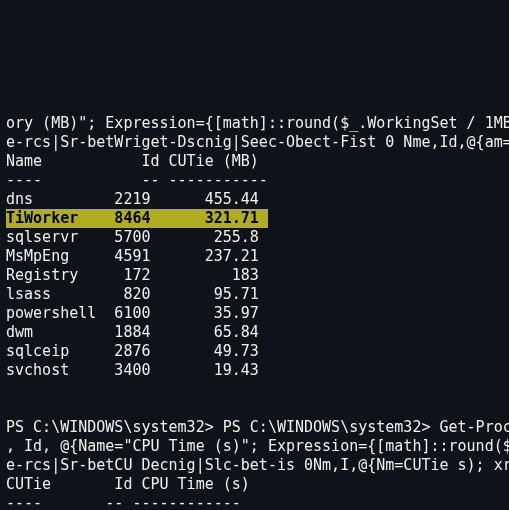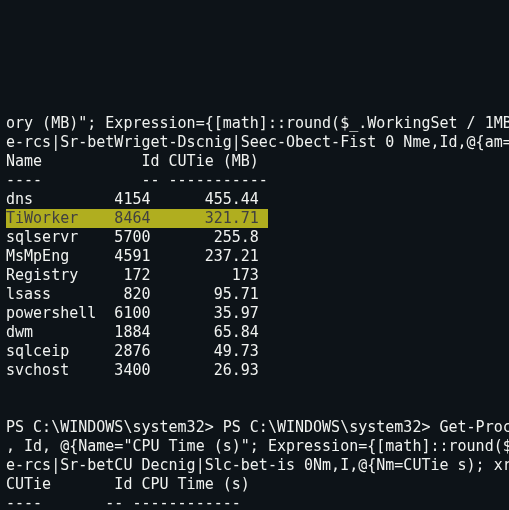--- a/index.html
+++ b/index.html
@@ -14,44 +14,44 @@
     height: 510px;
     overflow: hidden;
     white-space: pre;
   }
   .terminal {
     padding: 0 6px;
   }
   .hl {
     display: inline-block;
     background: #b0ae1f;
-    color: #404040;
-    font-weight: normal;
+    color: #000000;
+    font-weight: bold;
   }
 </style>
 </head>
 <body>
 
 
 
 <div class="terminal">
 <span>ory (MB)"; Expression={[math]::round($_.WorkingSet / 1MB</span>
 <span>e-rcs|Sr-betWriget-Dscnig|Seec-Obect-Fist 0 Nme,Id,@{am=</span>
 <span>Name           Id CUTie (MB)</span>
 <span>----           -- -----------</span>
-<span>dns         4154      455.44</span>
+<span>dns         2219      455.44</span>
 <span><span class="hl">TiWorker    8464      321.71 </span></span>
 <span>sqlservr    5700       255.8</span>
 <span>MsMpEng     4591      237.21</span>
-<span>Registry     172         173</span>
+<span>Registry     172         183</span>
 <span>lsass        820       95.71</span>
 <span>powershell  6100       35.97</span>
 <span>dwm         1884       65.84</span>
 <span>sqlceip     2876       49.73</span>
-<span>svchost     3400       26.93</span>
+<span>svchost     3400       19.43</span>
 
 
 <span>PS C:\WINDOWS\system32&gt; PS C:\WINDOWS\system32&gt; Get-Proc</span>
 <span>, Id, @{Name="CPU Time (s)"; Expression={[math]::round($</span>
 <span>e-rcs|Sr-betCU Decnig|Slc-bet-is 0Nm,I,@{Nm=CUTie s); xrs</span>
 <span>CUTie       Id CPU Time (s)</span>
 <span>----       -- ------------</span>
 
 
 

